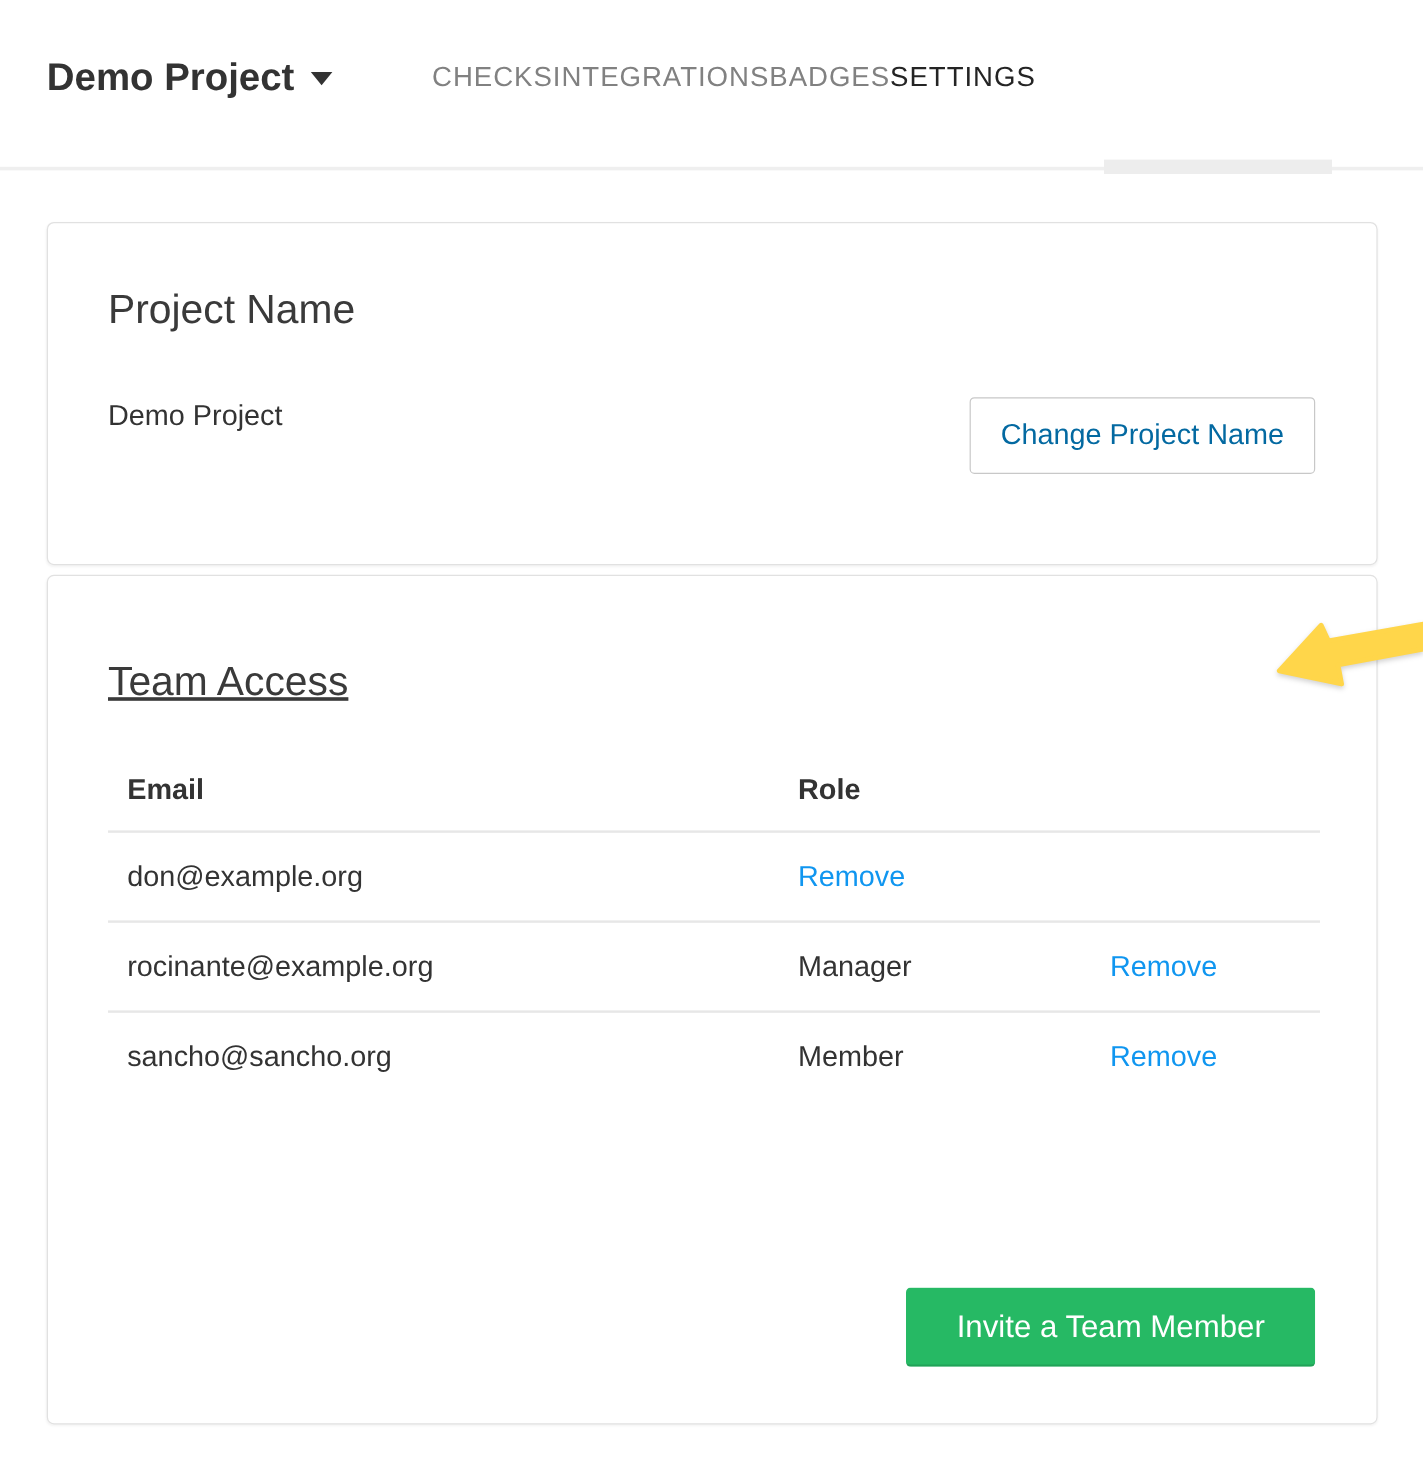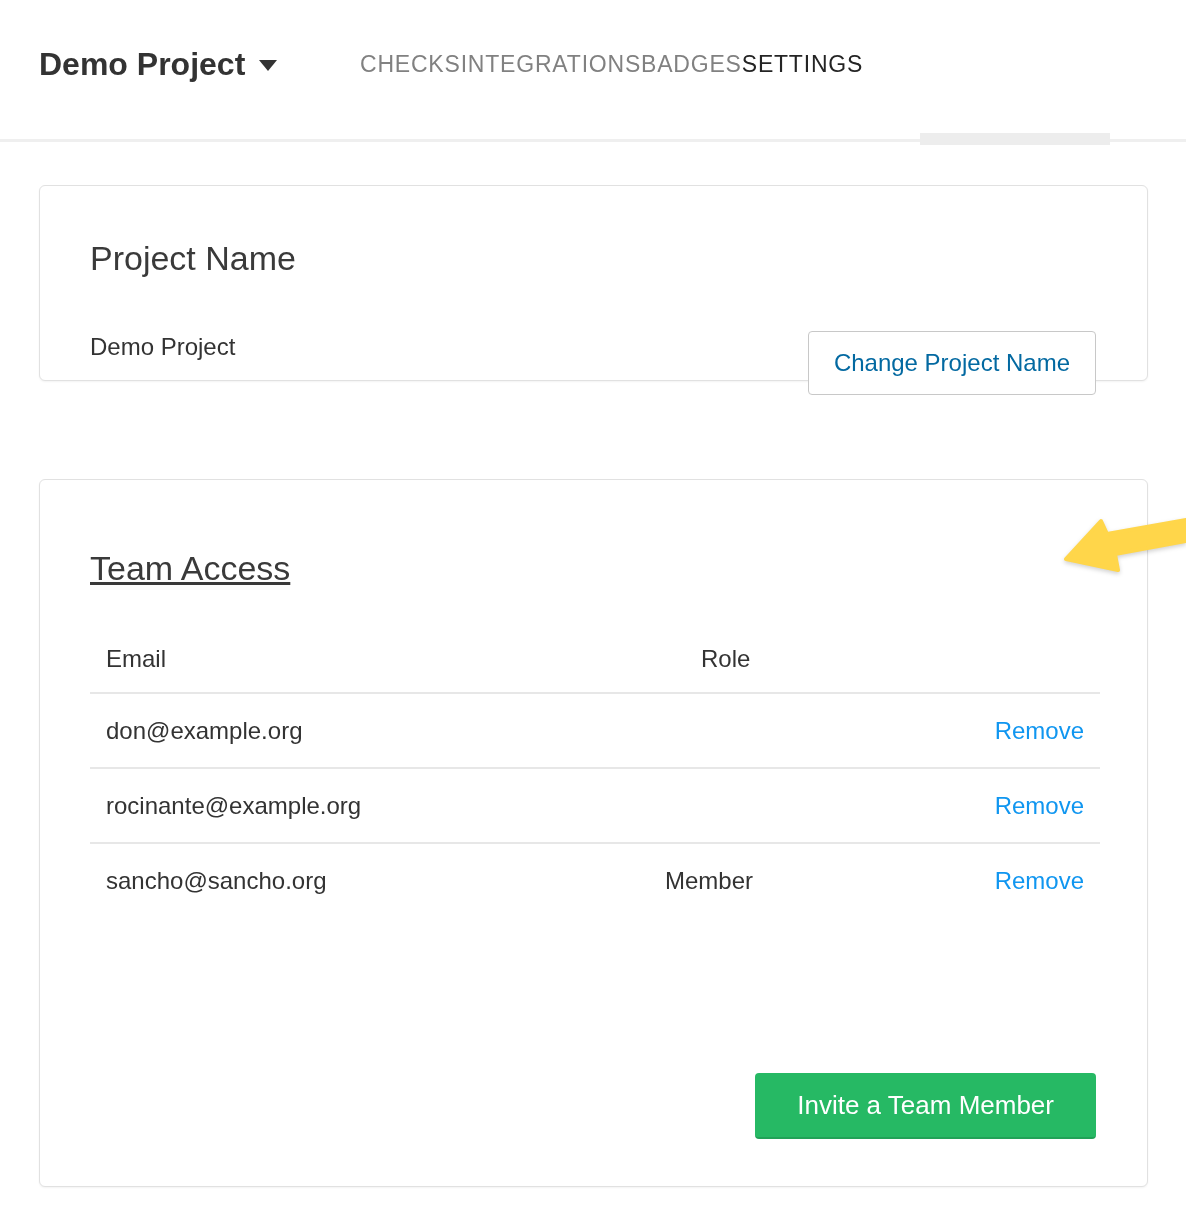--- a/index.html
+++ b/index.html
@@ -46,21 +46,21 @@
   .card {
     position: absolute; left: 39px; width: 1109px;
     background: #fff;
     border: 1px solid #e1e1e1; border-radius: 6px;
     box-shadow: 0 1px 2px rgba(0,0,0,0.05);
   }
   .card-title {
     position: absolute; left: 50px;
     font-size: 34px; font-weight: 400; color: #3a3a3a; line-height: 40px;
   }
-  #project-card { top: 185px; height: 196px; }
+  #project-card { top: 185px; height: 286px; }
   #project-card .card-title { top: 52px; }
   .project-name-value {
     position: absolute; left: 50px; top: 146px;
     font-size: 24px; line-height: 30px; color: #333;
   }
   .btn-default {
     position: absolute; right: 51px; top: 145px; height: 64px;
     background: #fff; border: 1px solid #c8c8c8; border-radius: 4px;
     font-family: "Liberation Sans", sans-serif;
     font-size: 24px; color: #0369a1; padding: 0 25px; cursor: pointer;
@@ -71,24 +71,24 @@
 
   
   .team-table {
     position: absolute; left: 50px; top: 146px; width: 1010px;
   }
   .t-row {
     display: flex; align-items: center; height: 75px;
     border-top: 2px solid #e7e7e7;
     font-size: 24px; color: #333;
   }
-  .t-row.t-head { height: 66px; border-top: none; font-weight: 400; gap: 36px; }
+  .t-row.t-head { height: 66px; border-top: none; font-weight: 700; }
   .cell-email { width: 575px; padding-left: 16px; }
   .cell-role  { width: 260px; }
-  .cell-action { flex: 1; text-align: right; padding-right: 16px; }
+  .cell-action { flex: 1; text-align: left; padding-right: 16px; }
   .remove-link { color: #1096f0; text-decoration: none; cursor: pointer; }
 
   .btn-success {
     position: absolute; right: 51px; top: 593px; height: 66px;
     background: #26b964; border: none; border-bottom: 2px solid rgba(0,0,0,0.12);
     border-radius: 4px;
     font-family: "Liberation Sans", sans-serif;
     font-size: 26px; color: #fff; padding: 0 42px; cursor: pointer;
   }
 
@@ -132,20 +132,21 @@
     </div>
 
 
     <div class="t-row">
       <div class="cell-email">don@example.org</div>
       <div class="cell-action"><a class="remove-link">Remove</a></div>
     </div>
 
     <div class="t-row">
       <div class="cell-email">rocinante@example.org</div>
+      <div class="cell-role">Manager</div>
       <div class="cell-action"><a class="remove-link">Remove</a></div>
     </div>
 
     <div class="t-row">
       <div class="cell-email">sancho@sancho.org</div>
       <div class="cell-role">Member</div>
       <div class="cell-action"><a class="remove-link">Remove</a></div>
     </div>
   </div>
 

